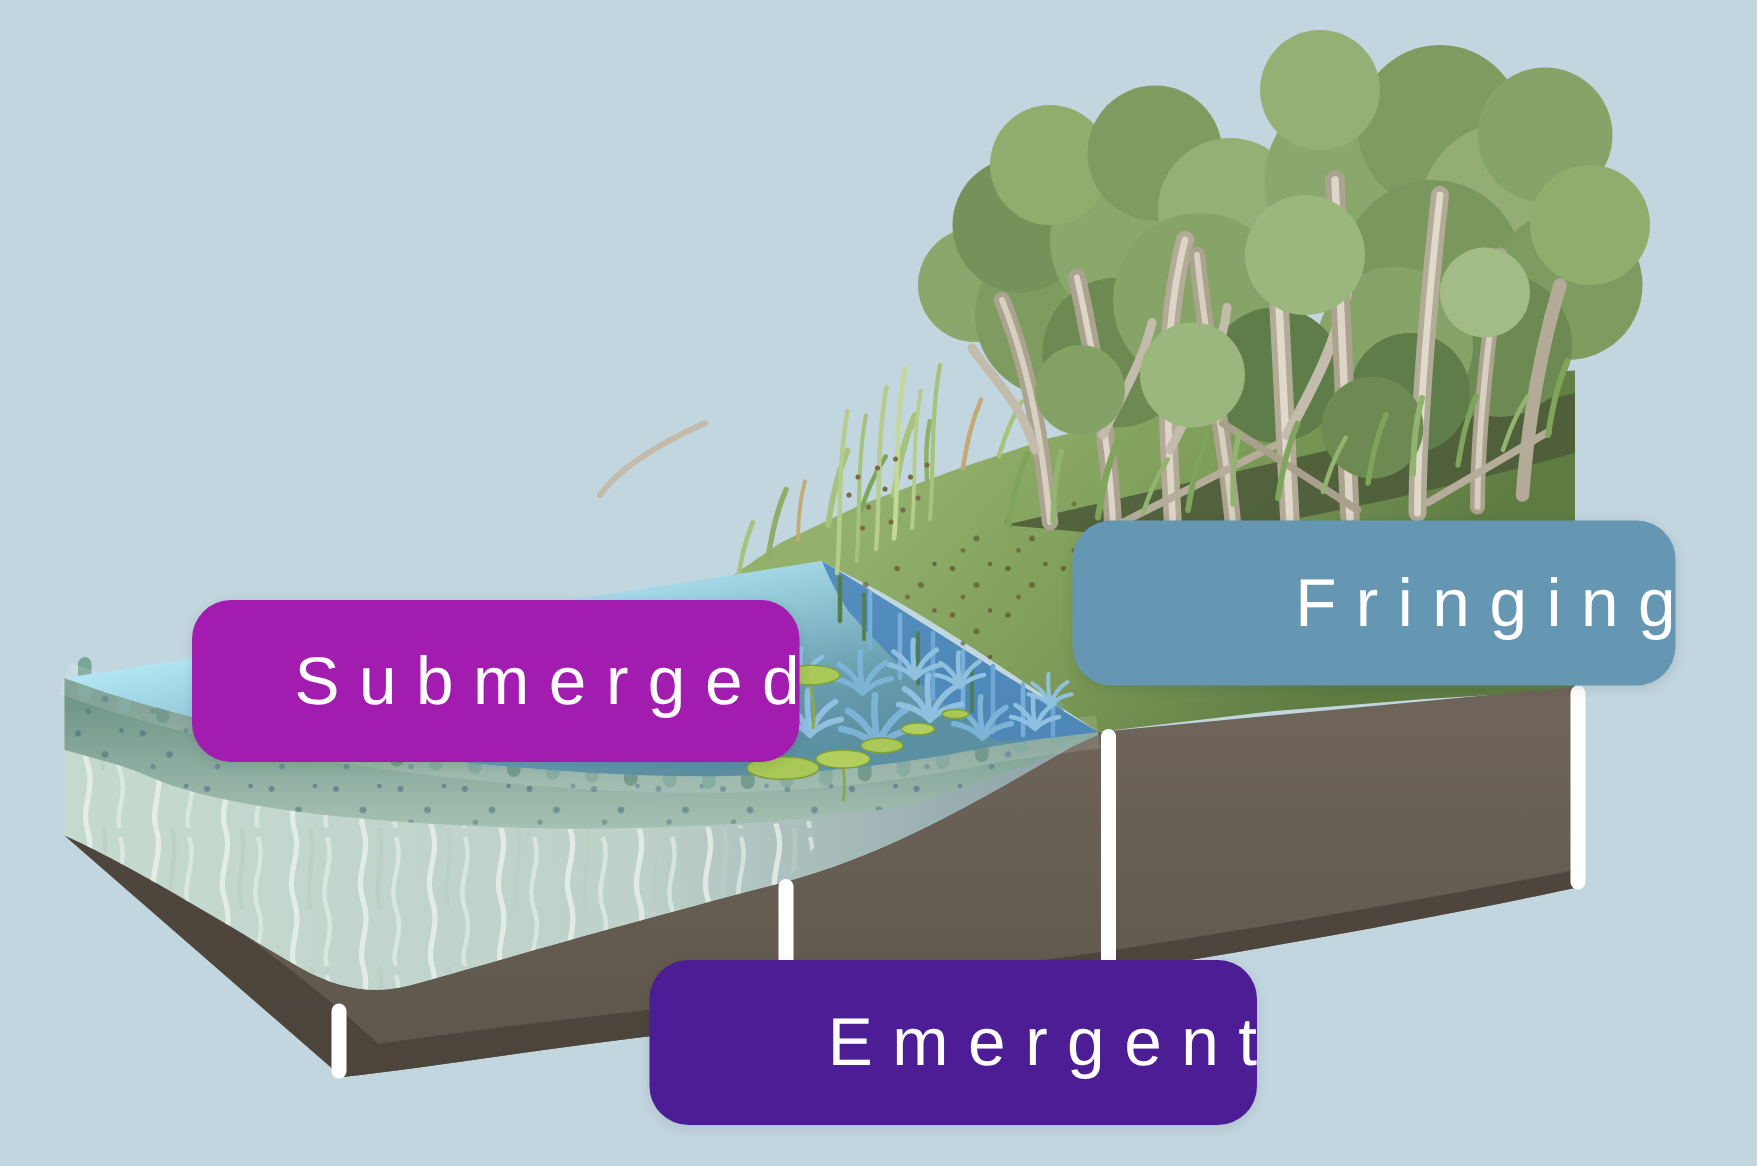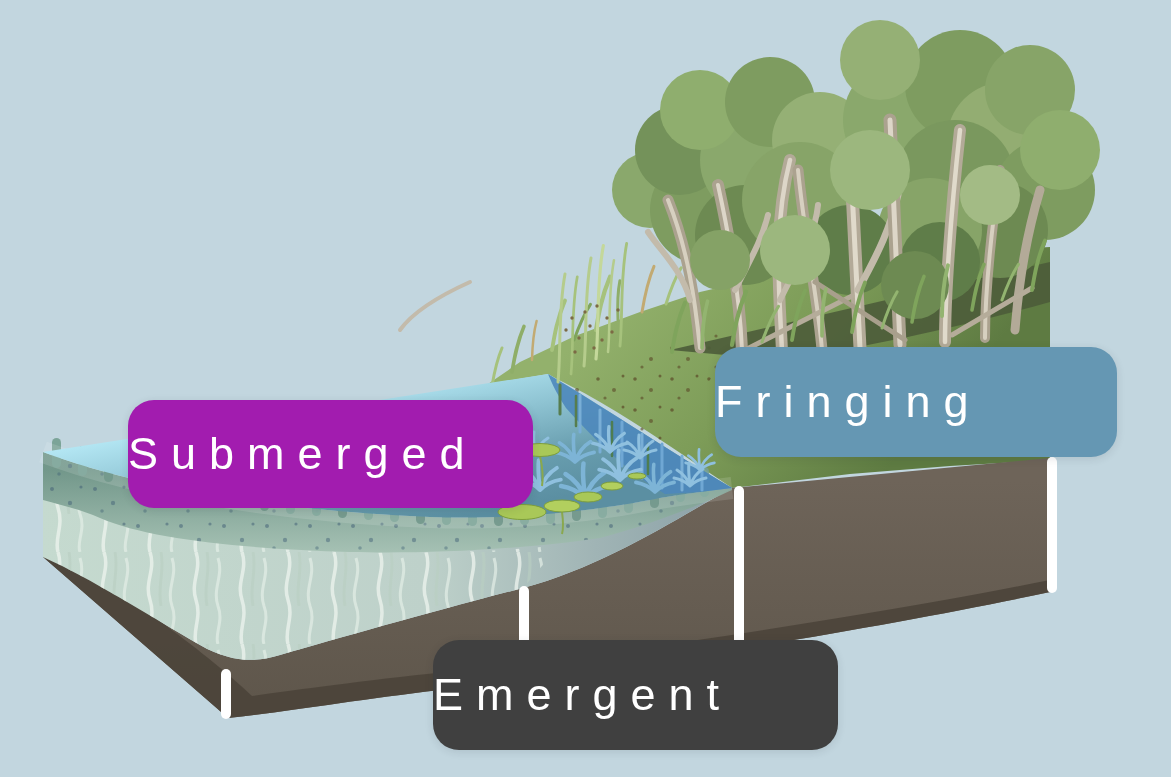--- a/index.html
+++ b/index.html
@@ -1,24 +1,24 @@
 <!DOCTYPE html>
 <html><head>
 <meta charset="utf-8">
 <style>
   html,body{margin:0;padding:0;background:#c2d6df;}
   #stage{position:relative;width:1171px;height:777px;overflow:hidden;
          font-family:"Liberation Sans",sans-serif;}
   #scene{position:absolute;left:0;top:0;}
   .badge{position:absolute;border-radius:26px;display:flex;align-items:center;
-         justify-content:flex-start;color:#ffffff;font-size:45px;font-weight:400;
+         justify-content:flex-end;color:#ffffff;font-size:45px;font-weight:400;
          letter-spacing:13px;box-shadow:0 2px 8px rgba(30,40,50,.12);}
   .badge span{margin-right:-13px;white-space:nowrap;}
   #badge-submerged{left:128px;top:400px;width:405px;height:108px;background:#a21caf;}
-  #badge-emergent{left:433px;top:640px;width:405px;height:110px;background:#404040;}
+  #badge-emergent{left:433px;top:640px;width:405px;height:110px;background:#4c1d95;}
   #badge-fringing{left:715px;top:347px;width:402px;height:110px;background:#6597b3;}
 </style>
 </head>
 <body>
 
 <div id="stage">
 
 <svg id="scene" width="1171" height="777" viewBox="0 0 1171 777" xmlns="http://www.w3.org/2000/svg">
   <defs>
     <linearGradient id="gWater" gradientUnits="userSpaceOnUse" x1="300" y1="400" x2="330" y2="545">

